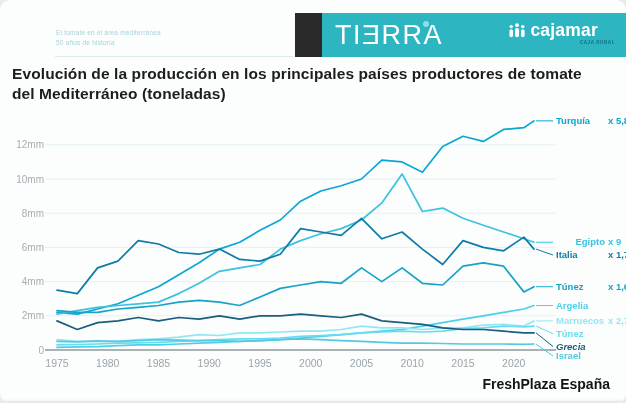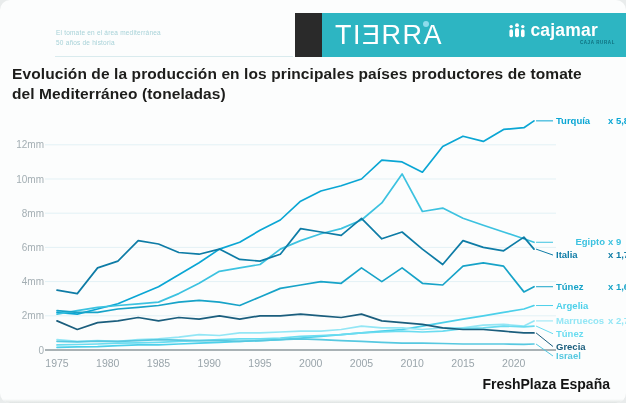--- a/index.html
+++ b/index.html
@@ -135,21 +135,21 @@
       <div class="legend-item" style="top: 300.54px; color: rgb(76, 208, 234);">
         <span class="legend-name">Argelia</span>
       </div>
       <div class="legend-item" style="top: 315.93px; color: rgb(147, 230, 245);">
         <span class="legend-name">Marruecos</span>
         <span>x 2,7</span>
       </div>
       <div class="legend-item" style="top: 328.73px; color: rgb(106, 220, 240);">
         <span class="legend-name">Túnez</span>
       </div>
-      <div class="legend-item" style="top: 341.53px; color: rgb(27, 94, 125);">
+      <div class="legend-item" style="top: 341.53px; color: rgb(27, 94, 125); font-style: italic;">
         <span class="legend-name">Grecia</span>
       </div>
       <div class="legend-item" style="top: 351px; color: rgb(86, 200, 224);">
         <span class="legend-name">Israel</span>
       </div>
     </div>
 
   <div class="source">FreshPlaza España</div>
 </div>
 

